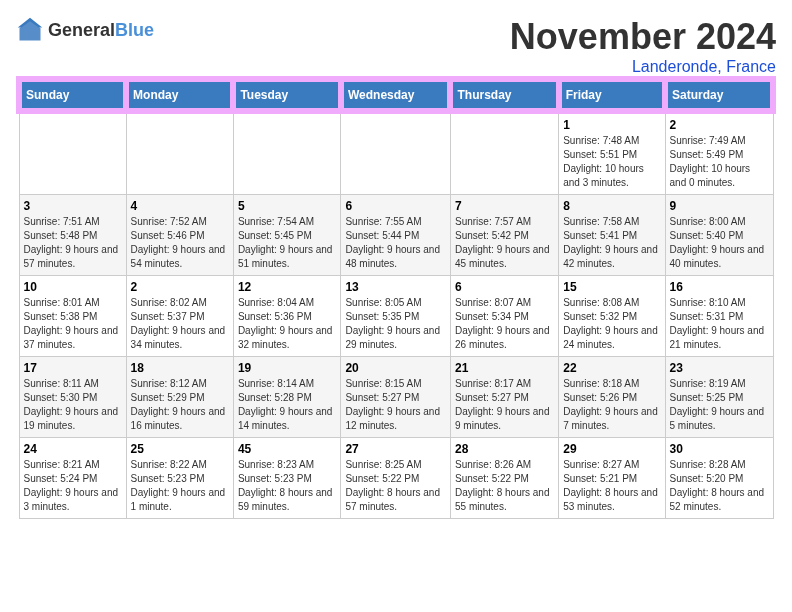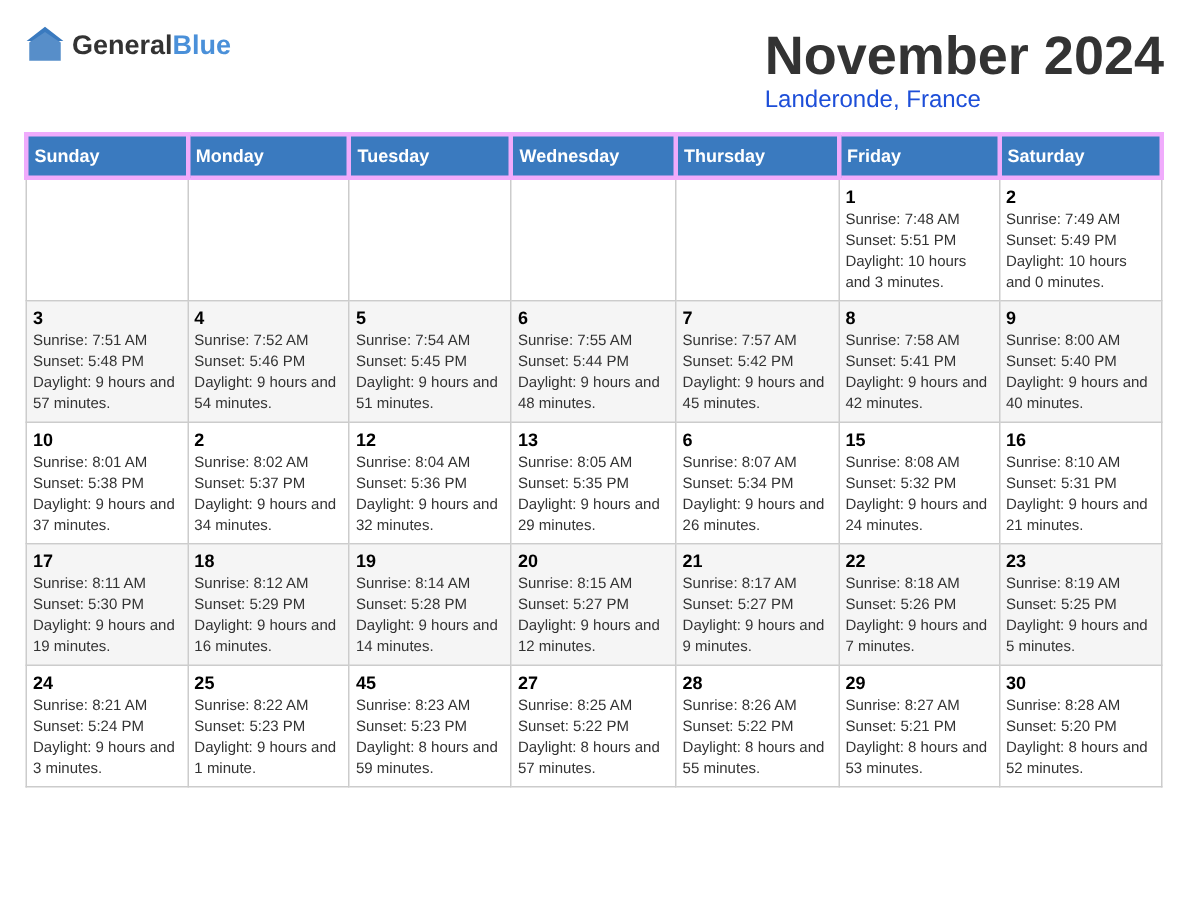--- a/index.html
+++ b/index.html
@@ -7,32 +7,33 @@
       font-family: Arial, sans-serif;
       background: #fff;
       width: 792px;
       min-height: 612px;
       padding: 16px;
     }
     .header {
       display: flex;
       justify-content: space-between;
       align-items: flex-start;
-      margin-bottom: 12px;
+      margin-bottom: 0;
     }
     .logo {
       display: flex;
       align-items: center;
       gap: 4px;
     }
     .logo-icon {
       width: 28px;
       height: 28px;
     }
     .title-block {
+      text-align: right;
     }
     .month-title {
       font-size: 36px;
       font-weight: bold;
       color: #333;
     }
     .location {
       font-size: 16px;
       color: #1d4ed8;
     }
@@ -43,21 +44,21 @@
     }
     thead tr {
       background-color: #3a7abf;
       color: #fff;
     }
     thead th {
       padding: 6px 4px;
       text-align: left;
       font-size: 12px;
       font-weight: bold;
-      border: 3px solid #f0abfc;
+      border: 6px solid #f0abfc;
     }
     tbody td {
       border: 1px solid #ccc;
       vertical-align: top;
       padding: 4px;
       width: 113px;
       min-height: 80px;
     }
     tbody tr:nth-child(even) td {
       background-color: #f5f5f5;

